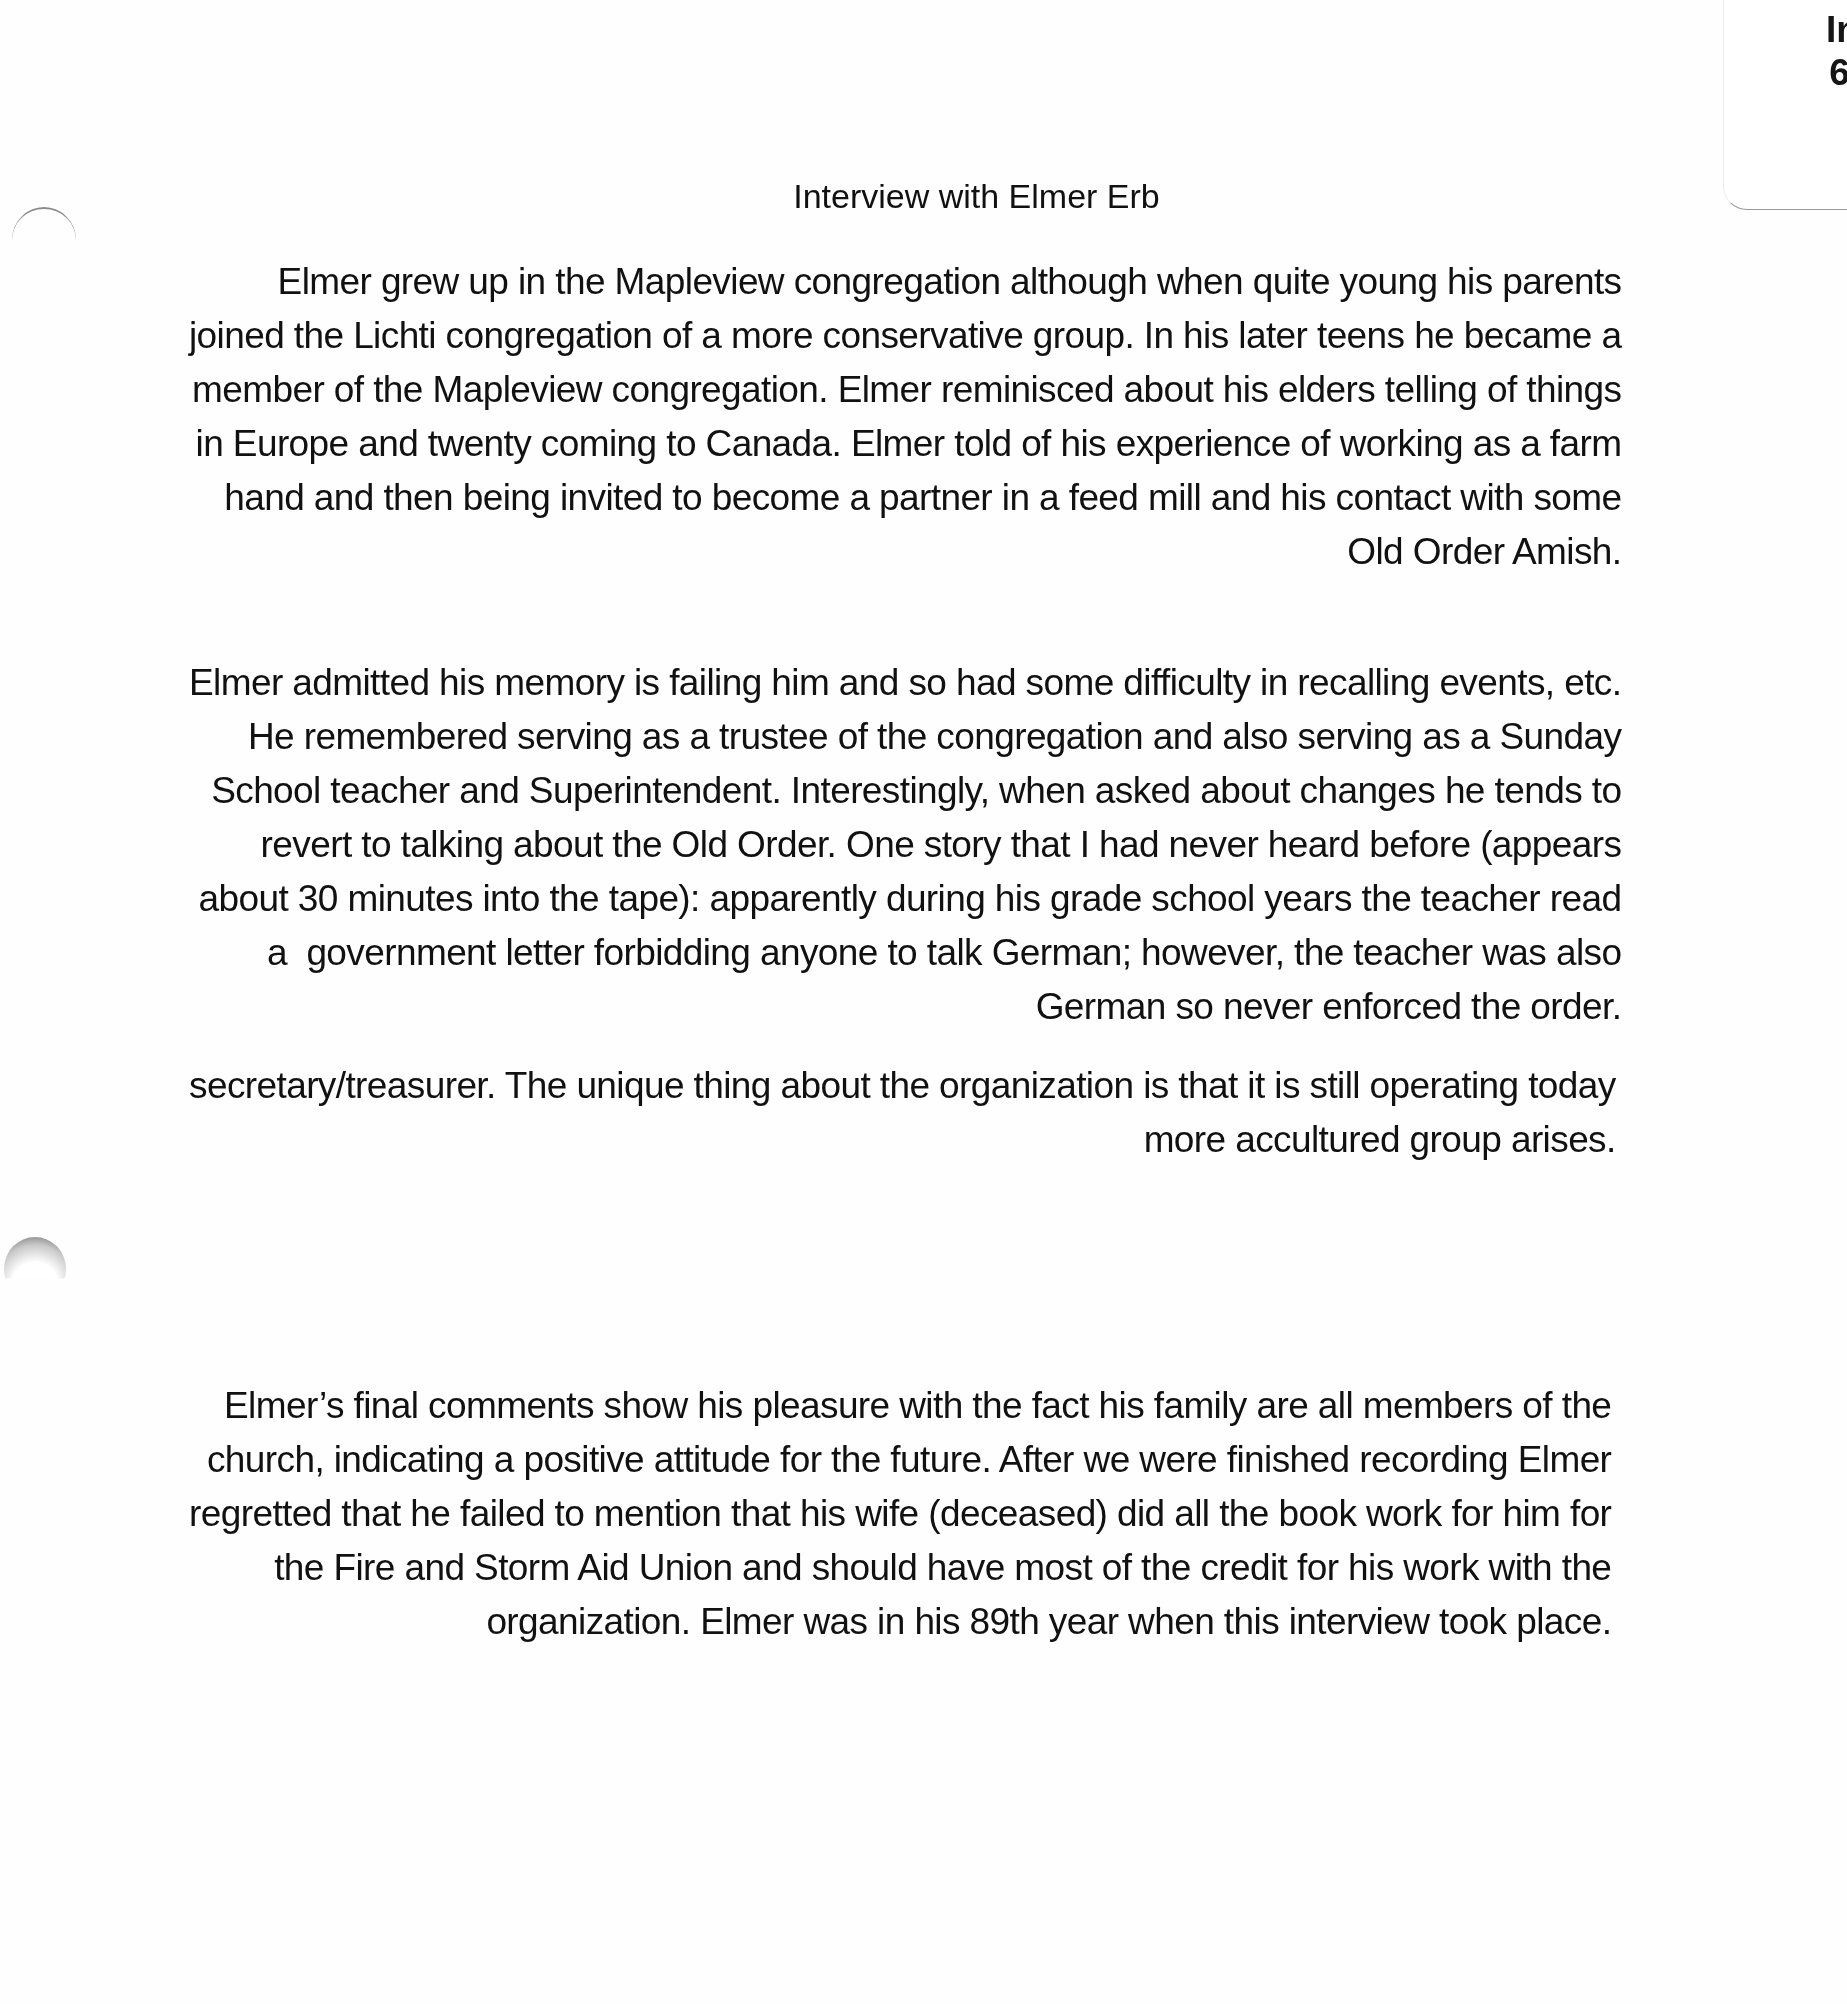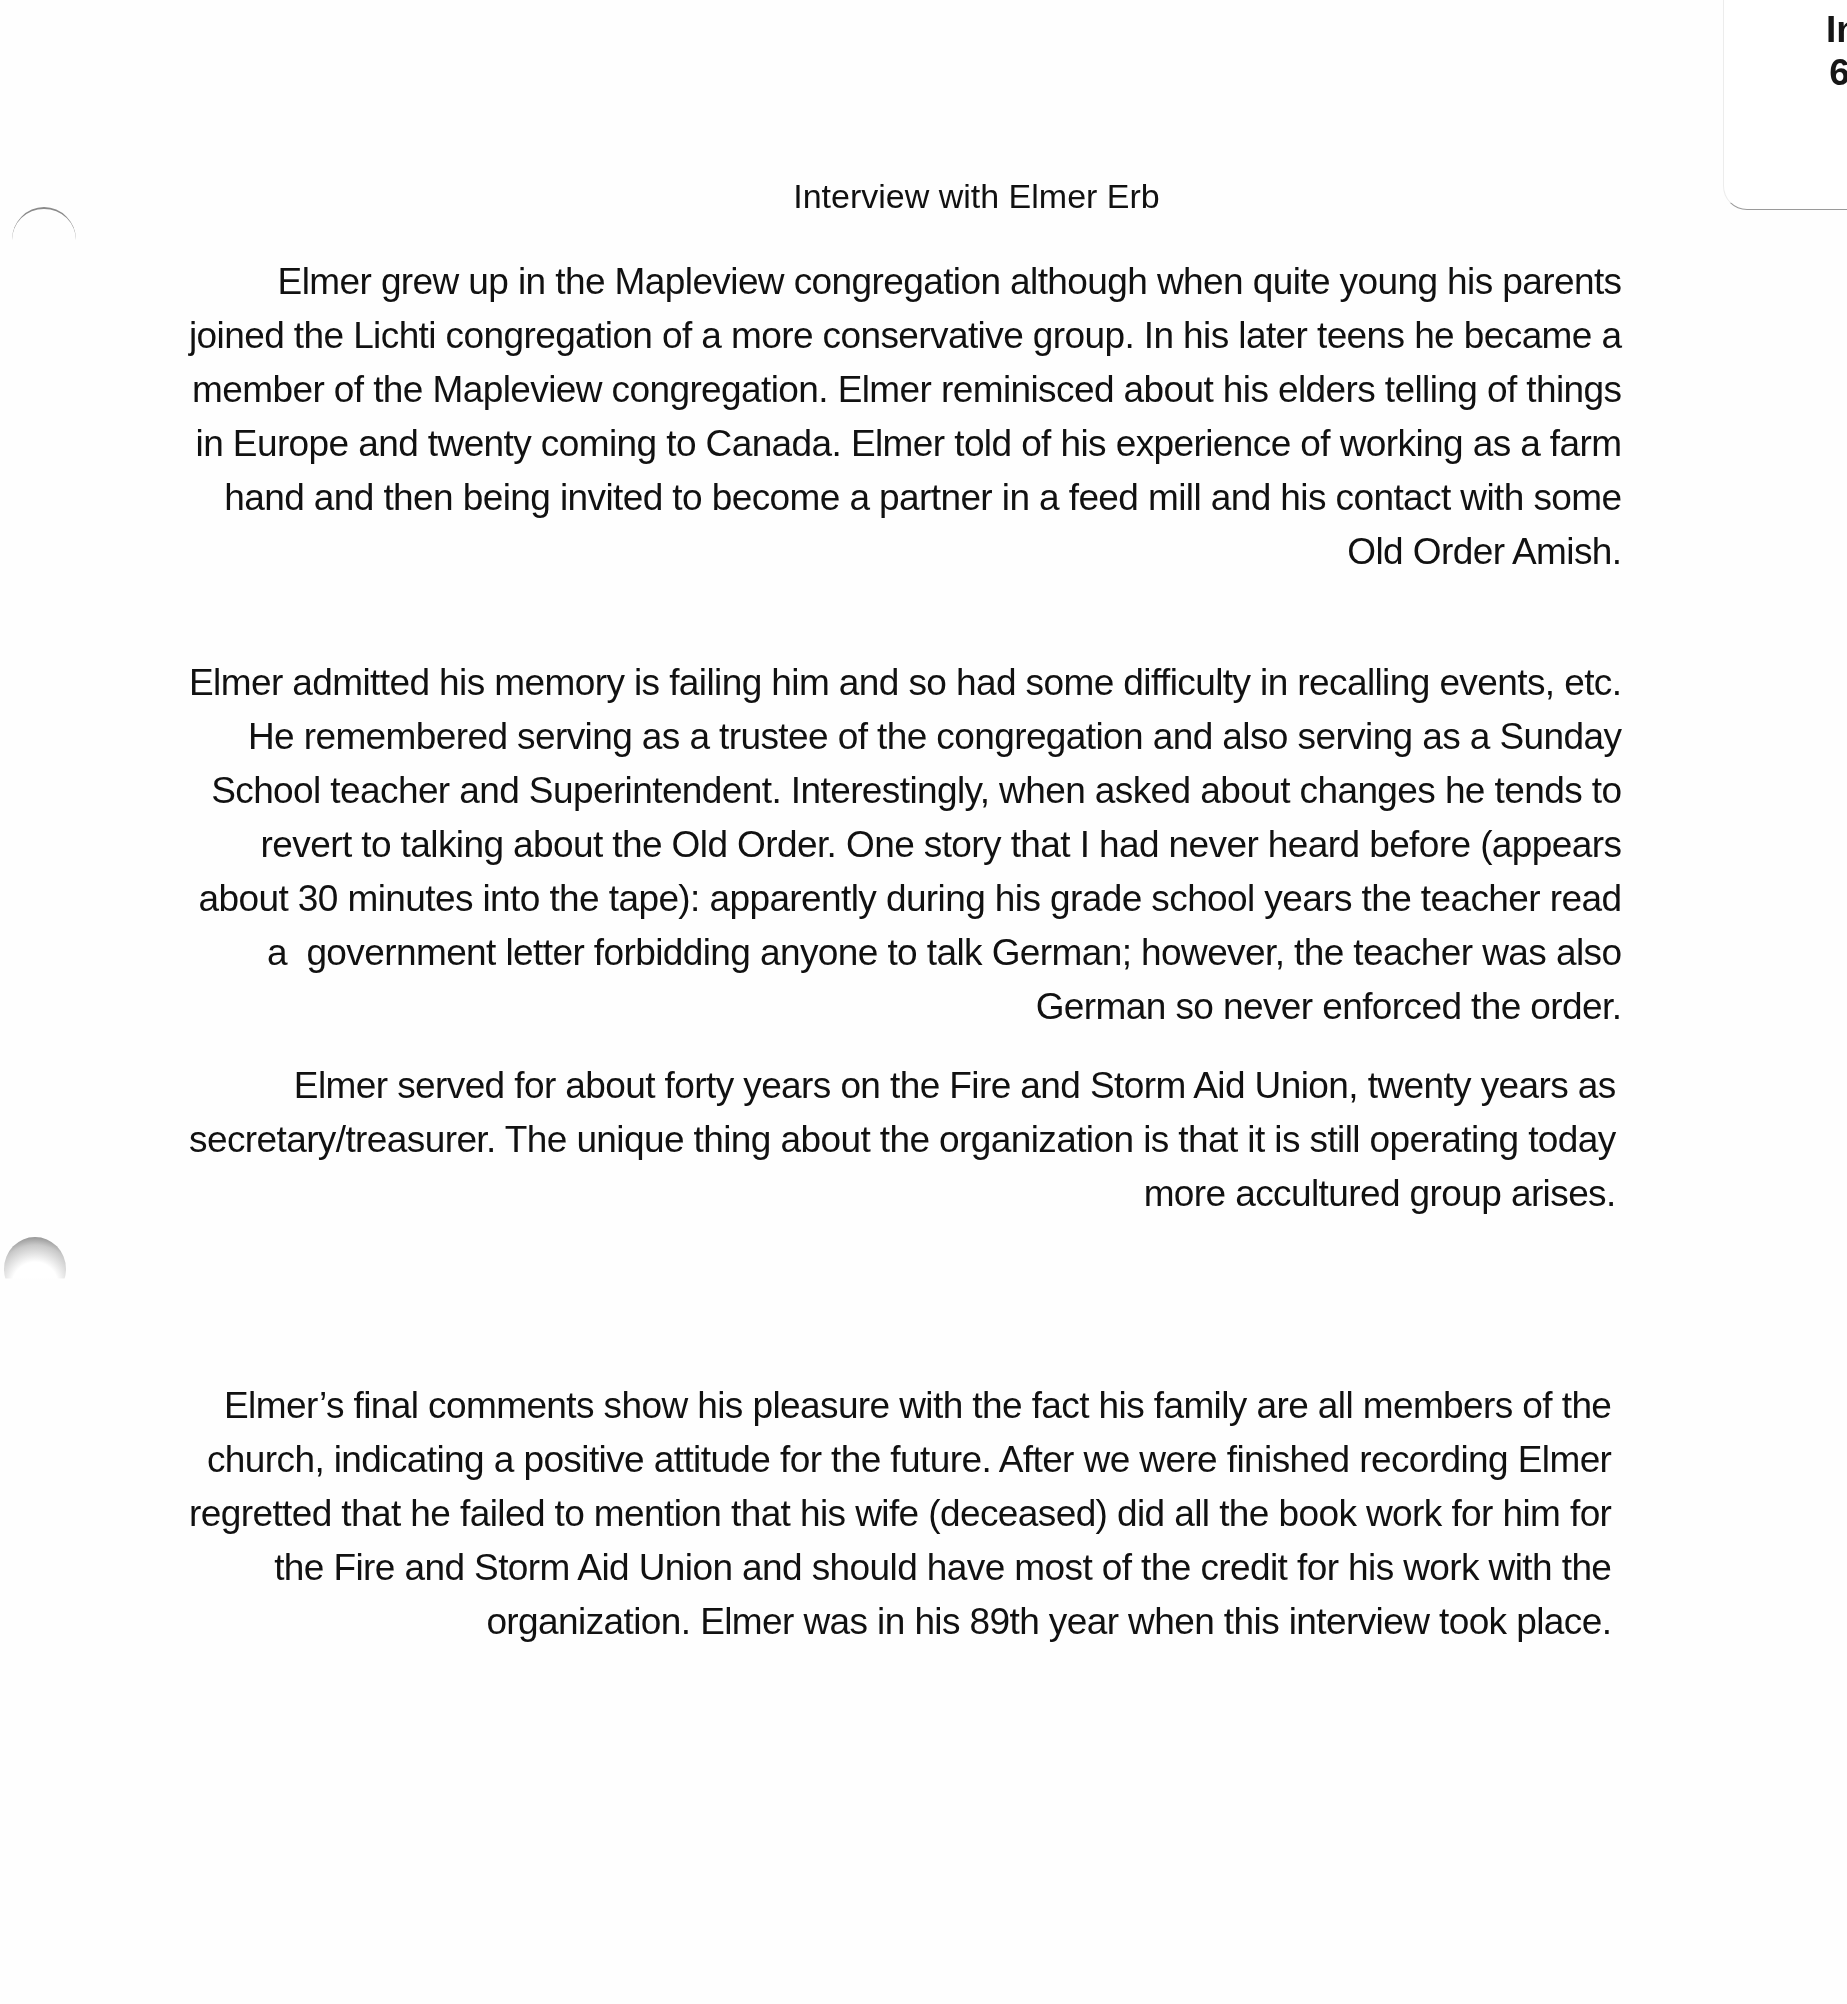--- a/index.html
+++ b/index.html
@@ -121,21 +121,20 @@
     <div class="line">Elmer admitted his memory is failing him and so had some difficulty in recalling events, etc.</div>
     <div class="line">He remembered serving as a trustee of the congregation and also serving as a Sunday</div>
     <div class="line">School teacher and Superintendent. Interestingly, when asked about changes he tends to</div>
     <div class="line">revert to talking about the Old Order. One story that I had never heard before (appears</div>
     <div class="line">about 30 minutes into the tape): apparently during his grade school years the teacher read</div>
     <div class="line" style="white-space: pre;">a  government letter forbidding anyone to talk German; however, the teacher was also</div>
     <div class="line">German so never enforced the order.</div>
   </div>
 
   <div class="para p3">
-    <div class="line">Elmer served for about forty years on the Fire and Storm Aid Union, twenty years as</div>
     <div class="line">secretary/treasurer. The unique thing about the organization is that it is still operating today</div>
     <div class="line">more accultured group arises.</div>
   </div>
 
   <div class="para p4">
     <div class="line">Elmer’s final comments show his pleasure with the fact his family are all members of the</div>
     <div class="line">church, indicating a positive attitude for the future. After we were finished recording Elmer</div>
     <div class="line">regretted that he failed to mention that his wife (deceased) did all the book work for him for</div>
     <div class="line">the Fire and Storm Aid Union and should have most of the credit for his work with the</div>
     <div class="line">organization. Elmer was in his 89th year when this interview took place.</div>

